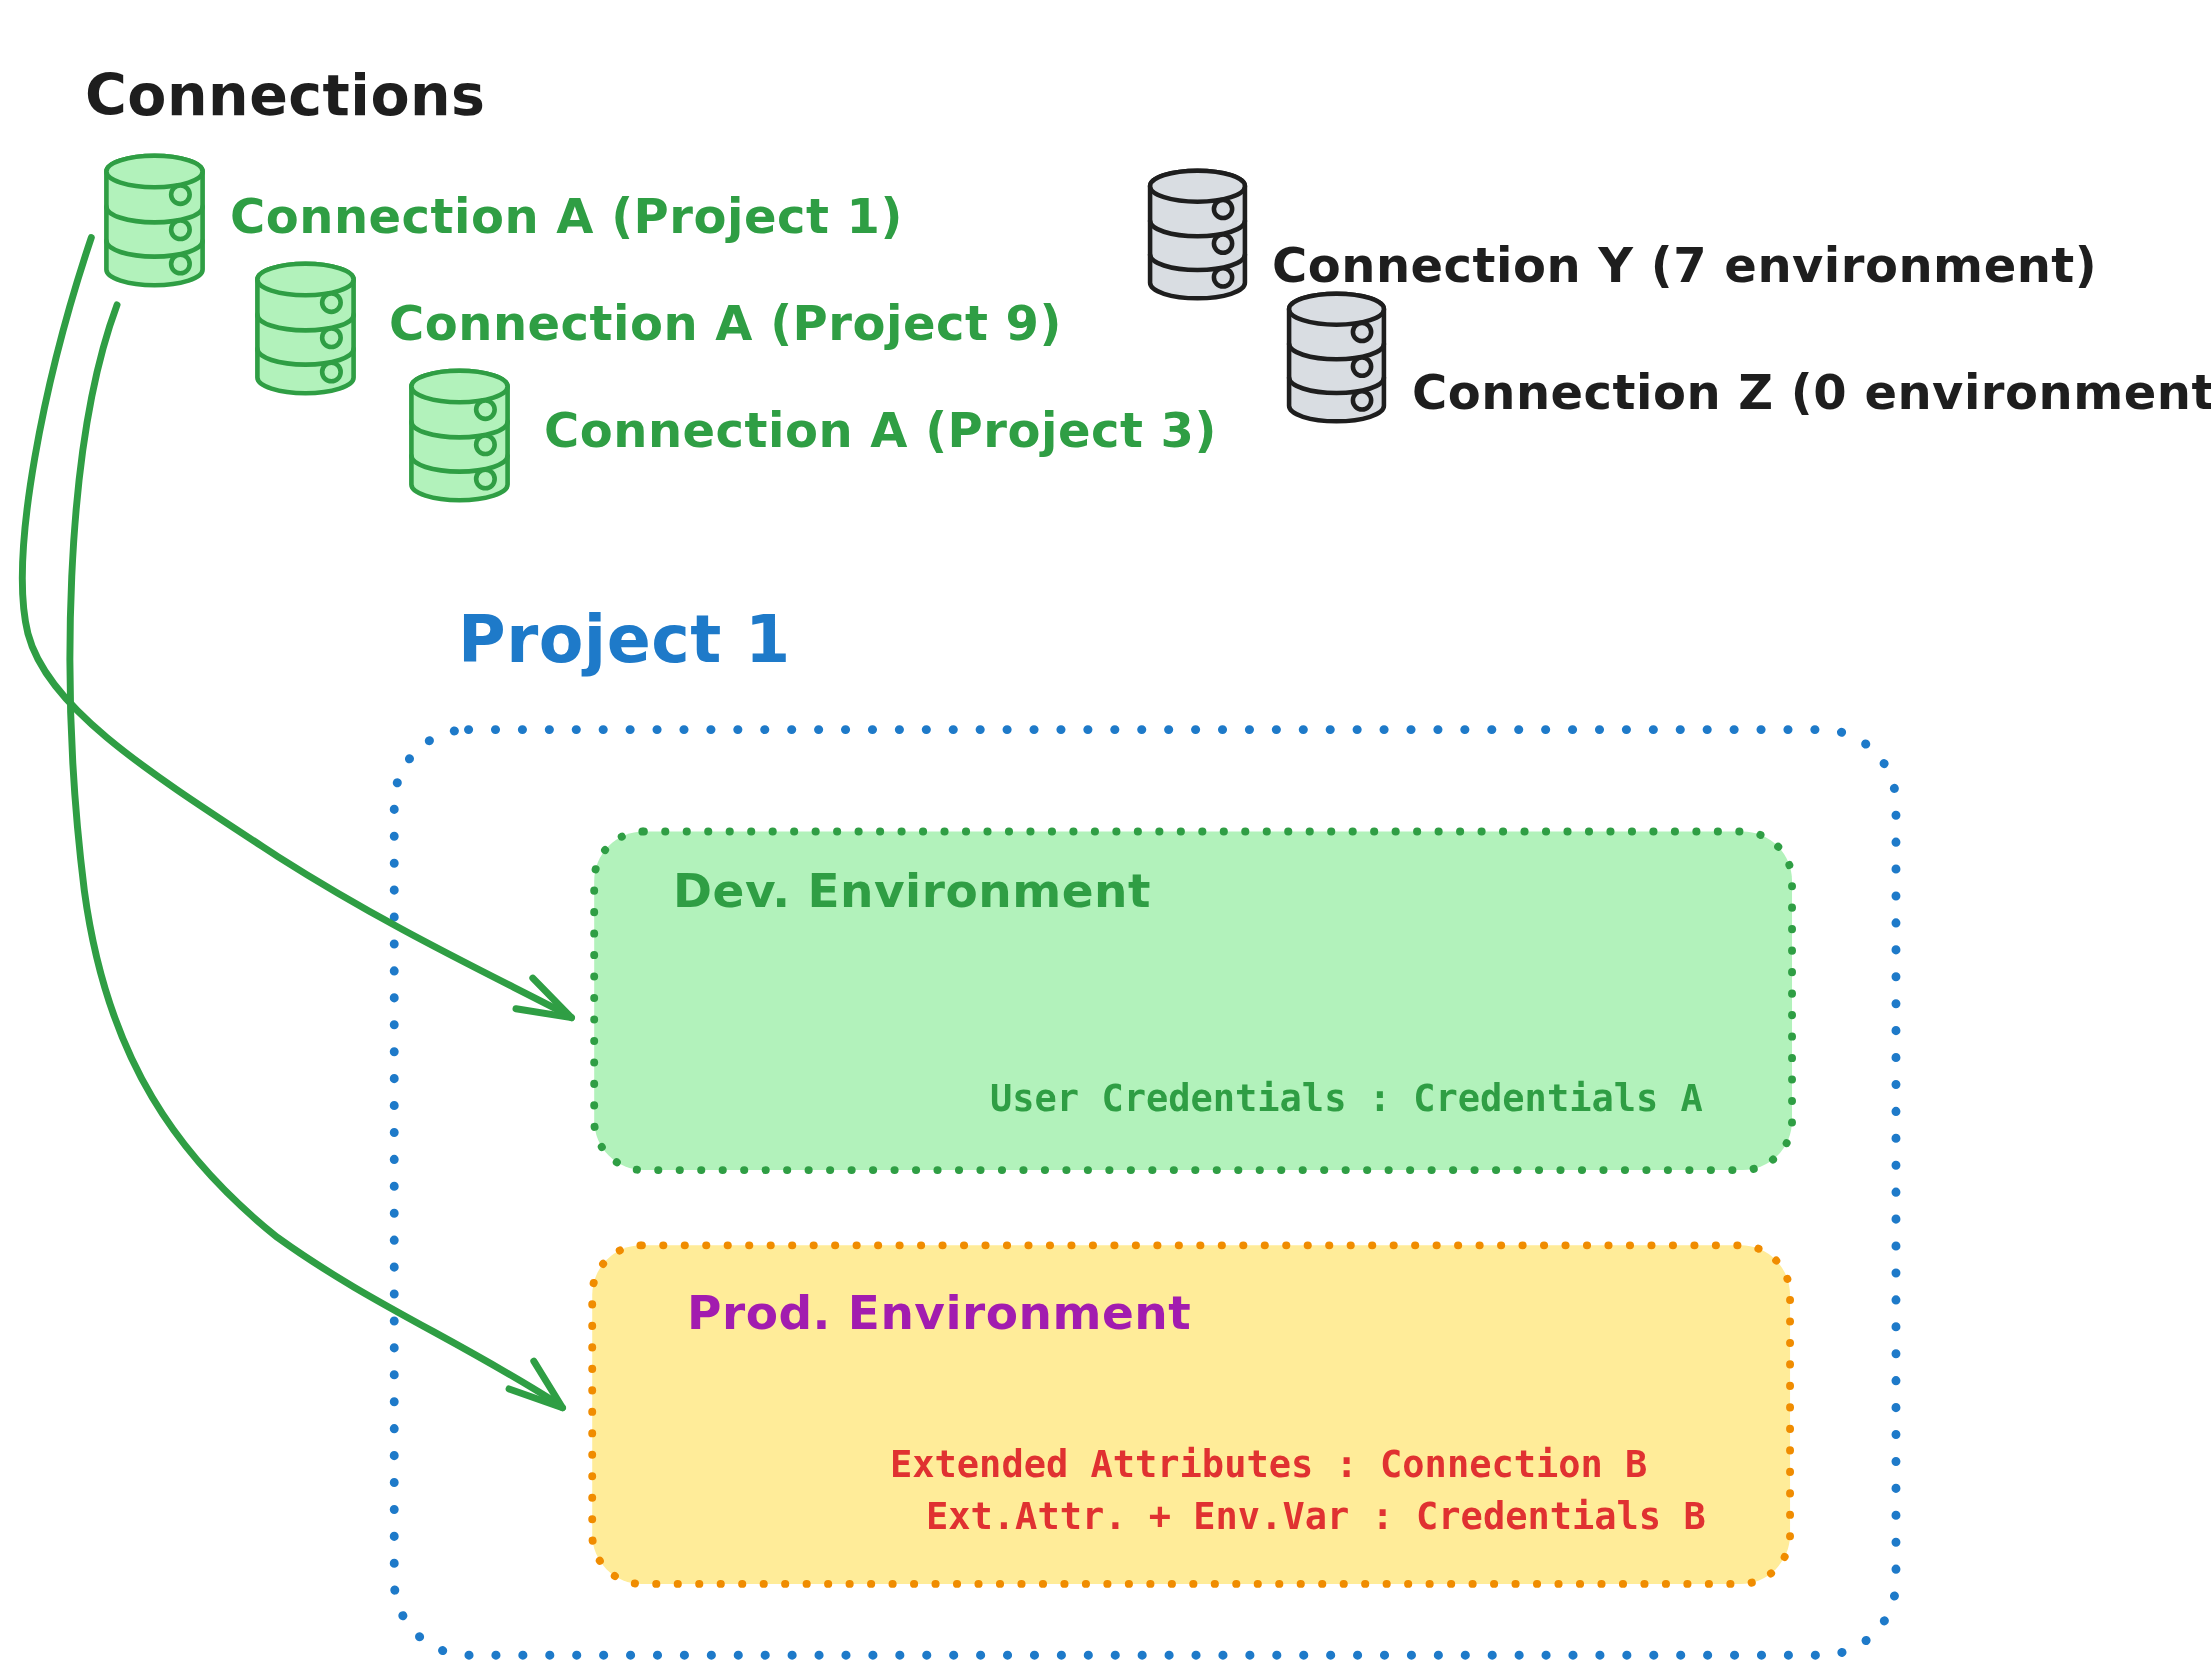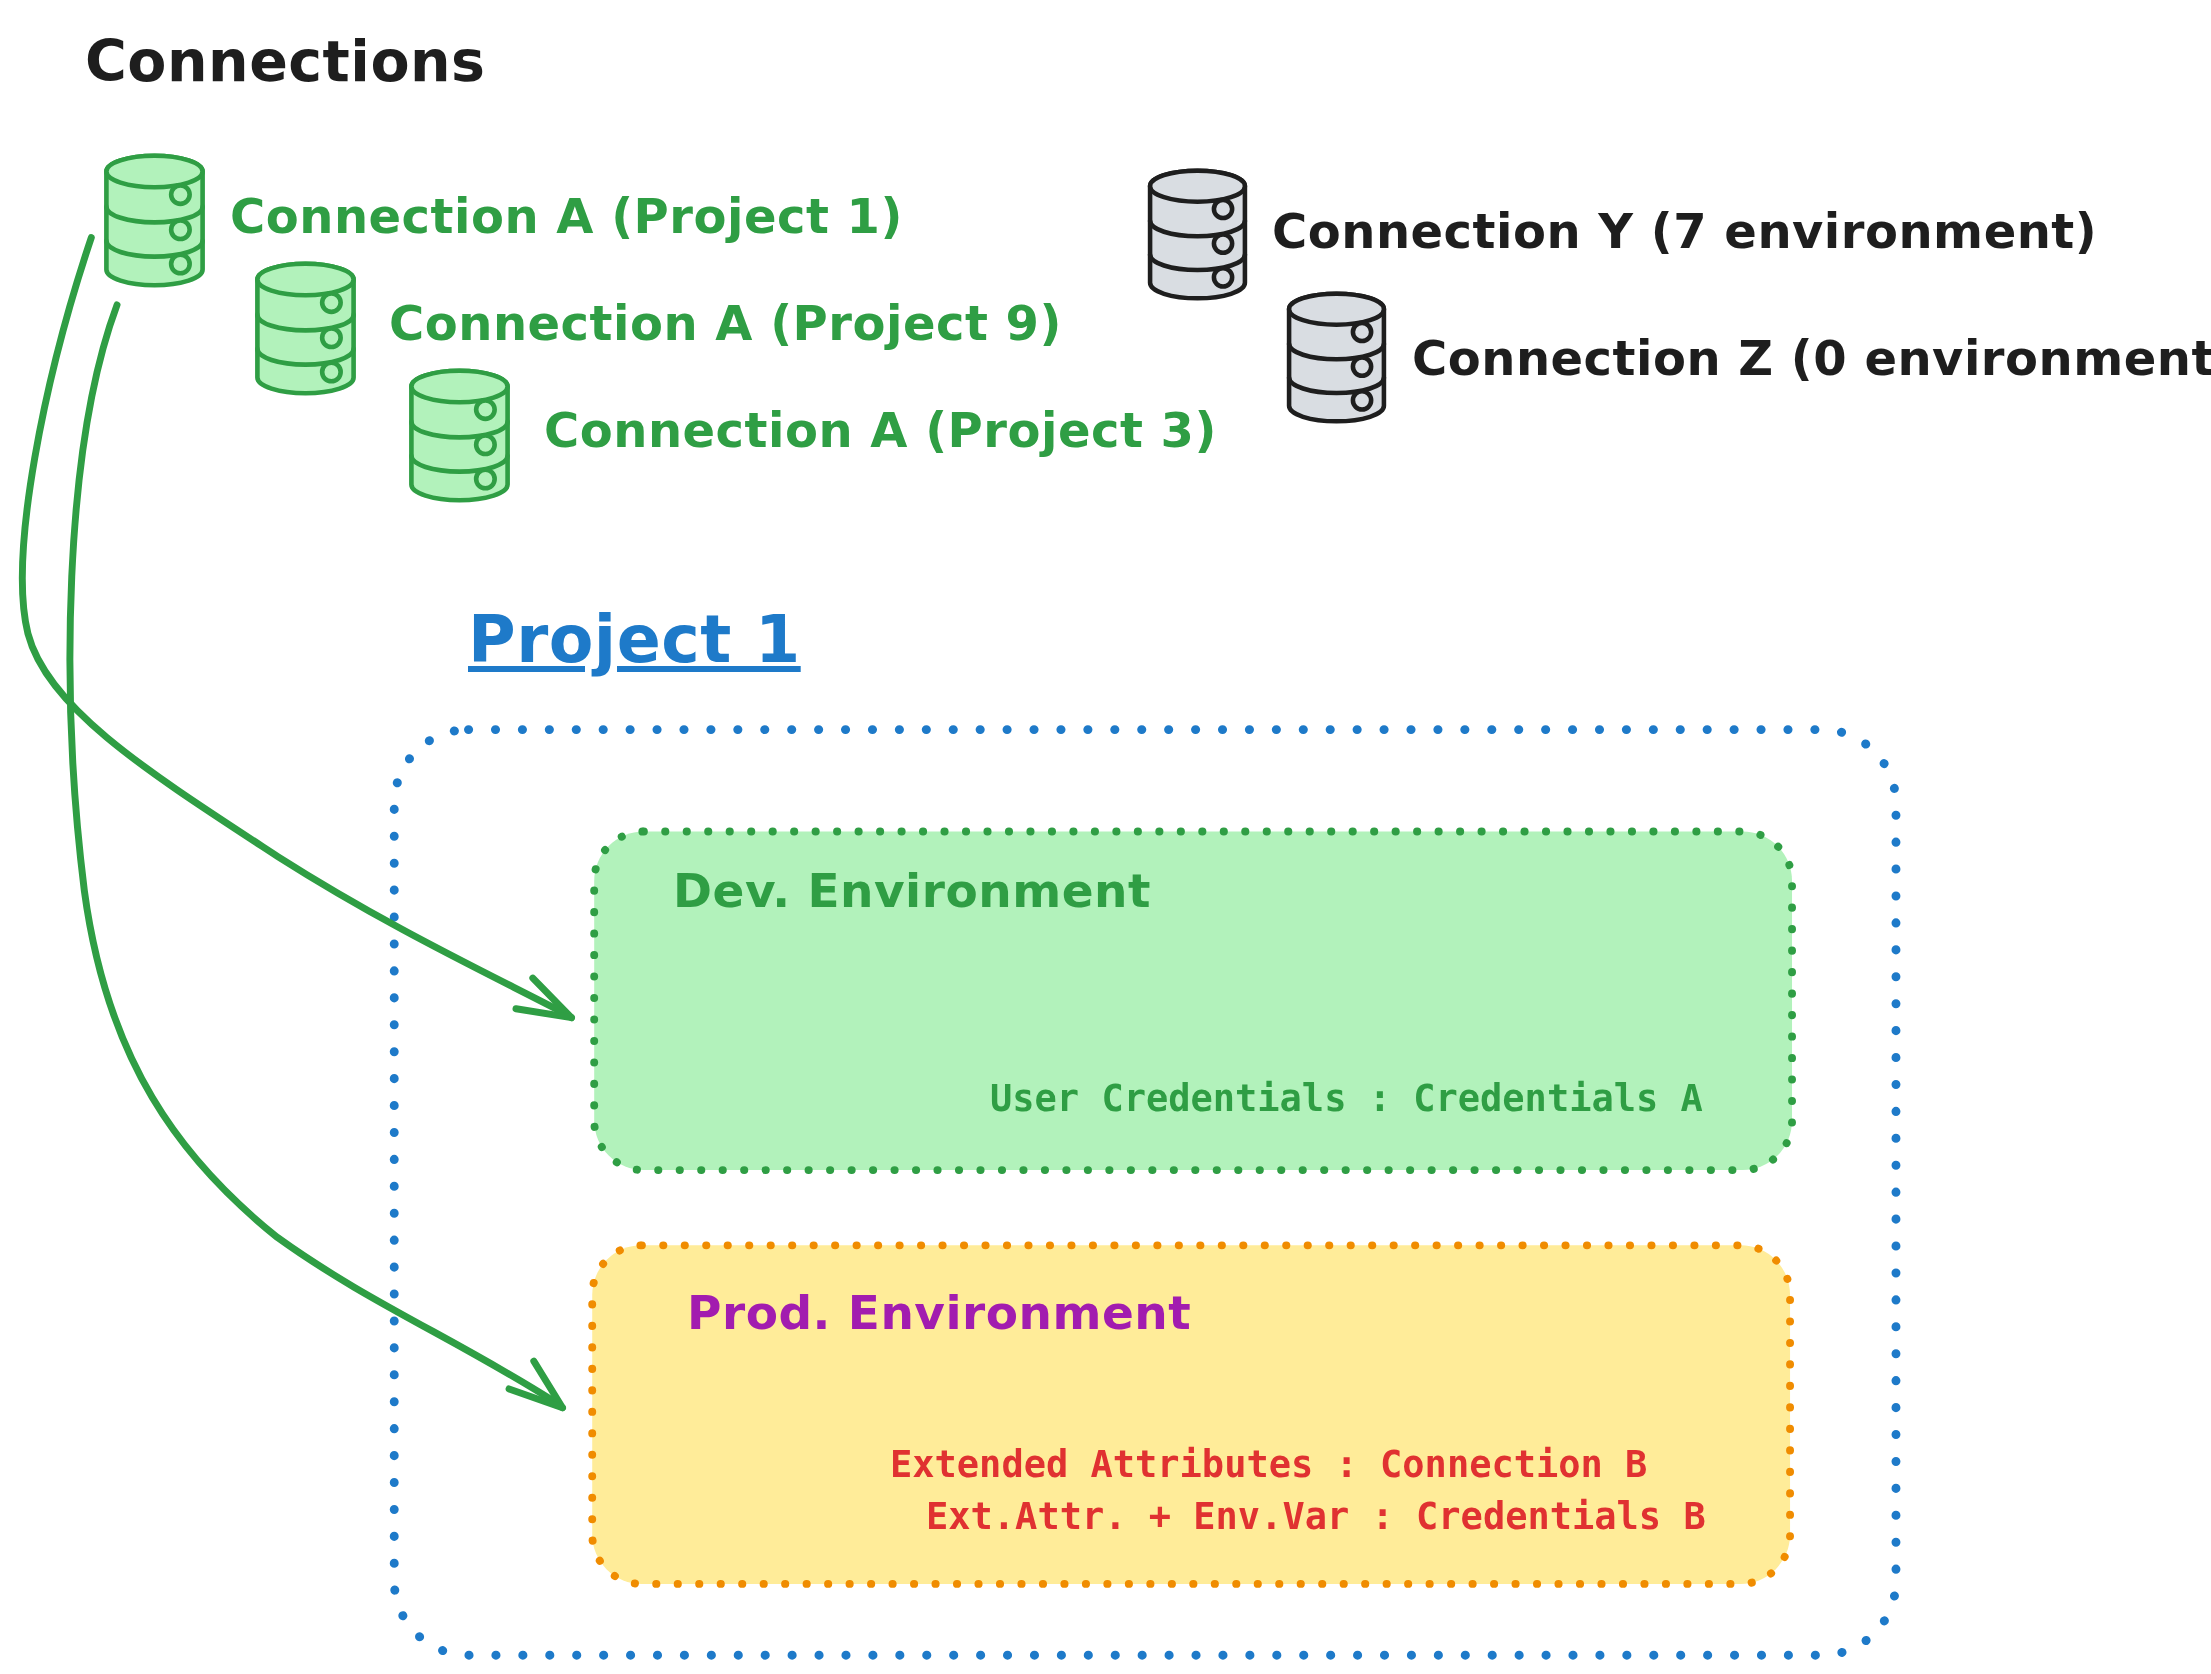--- a/index.html
+++ b/index.html
@@ -6,21 +6,21 @@
   .page {
     position: relative;
     width: 2212px;
     height: 1674px;
     background: #ffffff;
     font-family: "DejaVu Sans", sans-serif;
     overflow: hidden;
   }
   .abs { position: absolute; white-space: nowrap; }
   .hand { font-weight: 600; letter-spacing: 0.5px; }
-  .ink { color: #1e1e1e; }
+  .ink { color: #1e1e1e; margin-top: 34px; }
   .green { color: #2f9e44; }
   .blue { color: #1e7ac9; }
   .orange { color: #a21caf; }
   .red { color: #e03131; }
   .mono {
     font-family: "DejaVu Sans Mono", monospace;
     font-weight: bold;
     letter-spacing: 0px;
   }
   .main-title { font-size: 57px; top: 28px; left: 85px; }
@@ -95,21 +95,21 @@
     <use href="#db-cyl"></use>
   </svg>
 
   <div class="abs hand green conn-label" style="left:230px; top:188px;">Connection A (Project 1)</div>
   <div class="abs hand green conn-label" style="left:389px; top:295px;">Connection A (Project 9)</div>
   <div class="abs hand green conn-label" style="left:544px; top:402px;">Connection A (Project 3)</div>
 
   <div class="abs hand ink conn-label" style="left:1272px; top:203px;">Connection Y (7 environment)</div>
   <div class="abs hand ink conn-label" style="left:1412px; top:330px;">Connection Z (0 environment)</div>
 
-  <div class="abs hand blue project-title" style="left:468px; top:602px;text-decoration:underline;">Project 1</div>
+  <div class="abs hand blue project-title" style="left:458px; top:602px;">Project 1</div>
 
   <div class="abs hand green env-title" style="left:649px; top:863px;">Dev. Environment</div>
   <div class="abs mono green env-mono" style="left:990px; top:1077px;">User Credentials : Credentials A</div>
 
   <div class="abs hand orange env-title" style="left:663px; top:1285px;">Prod. Environment</div>
   <div class="abs mono red env-mono" style="left:890px; top:1443px;">Extended Attributes : Connection B</div>
   <div class="abs mono red env-mono" style="left:926px; top:1495px;">Ext.Attr. + Env.Var : Credentials B</div>
 
 </div>
 

